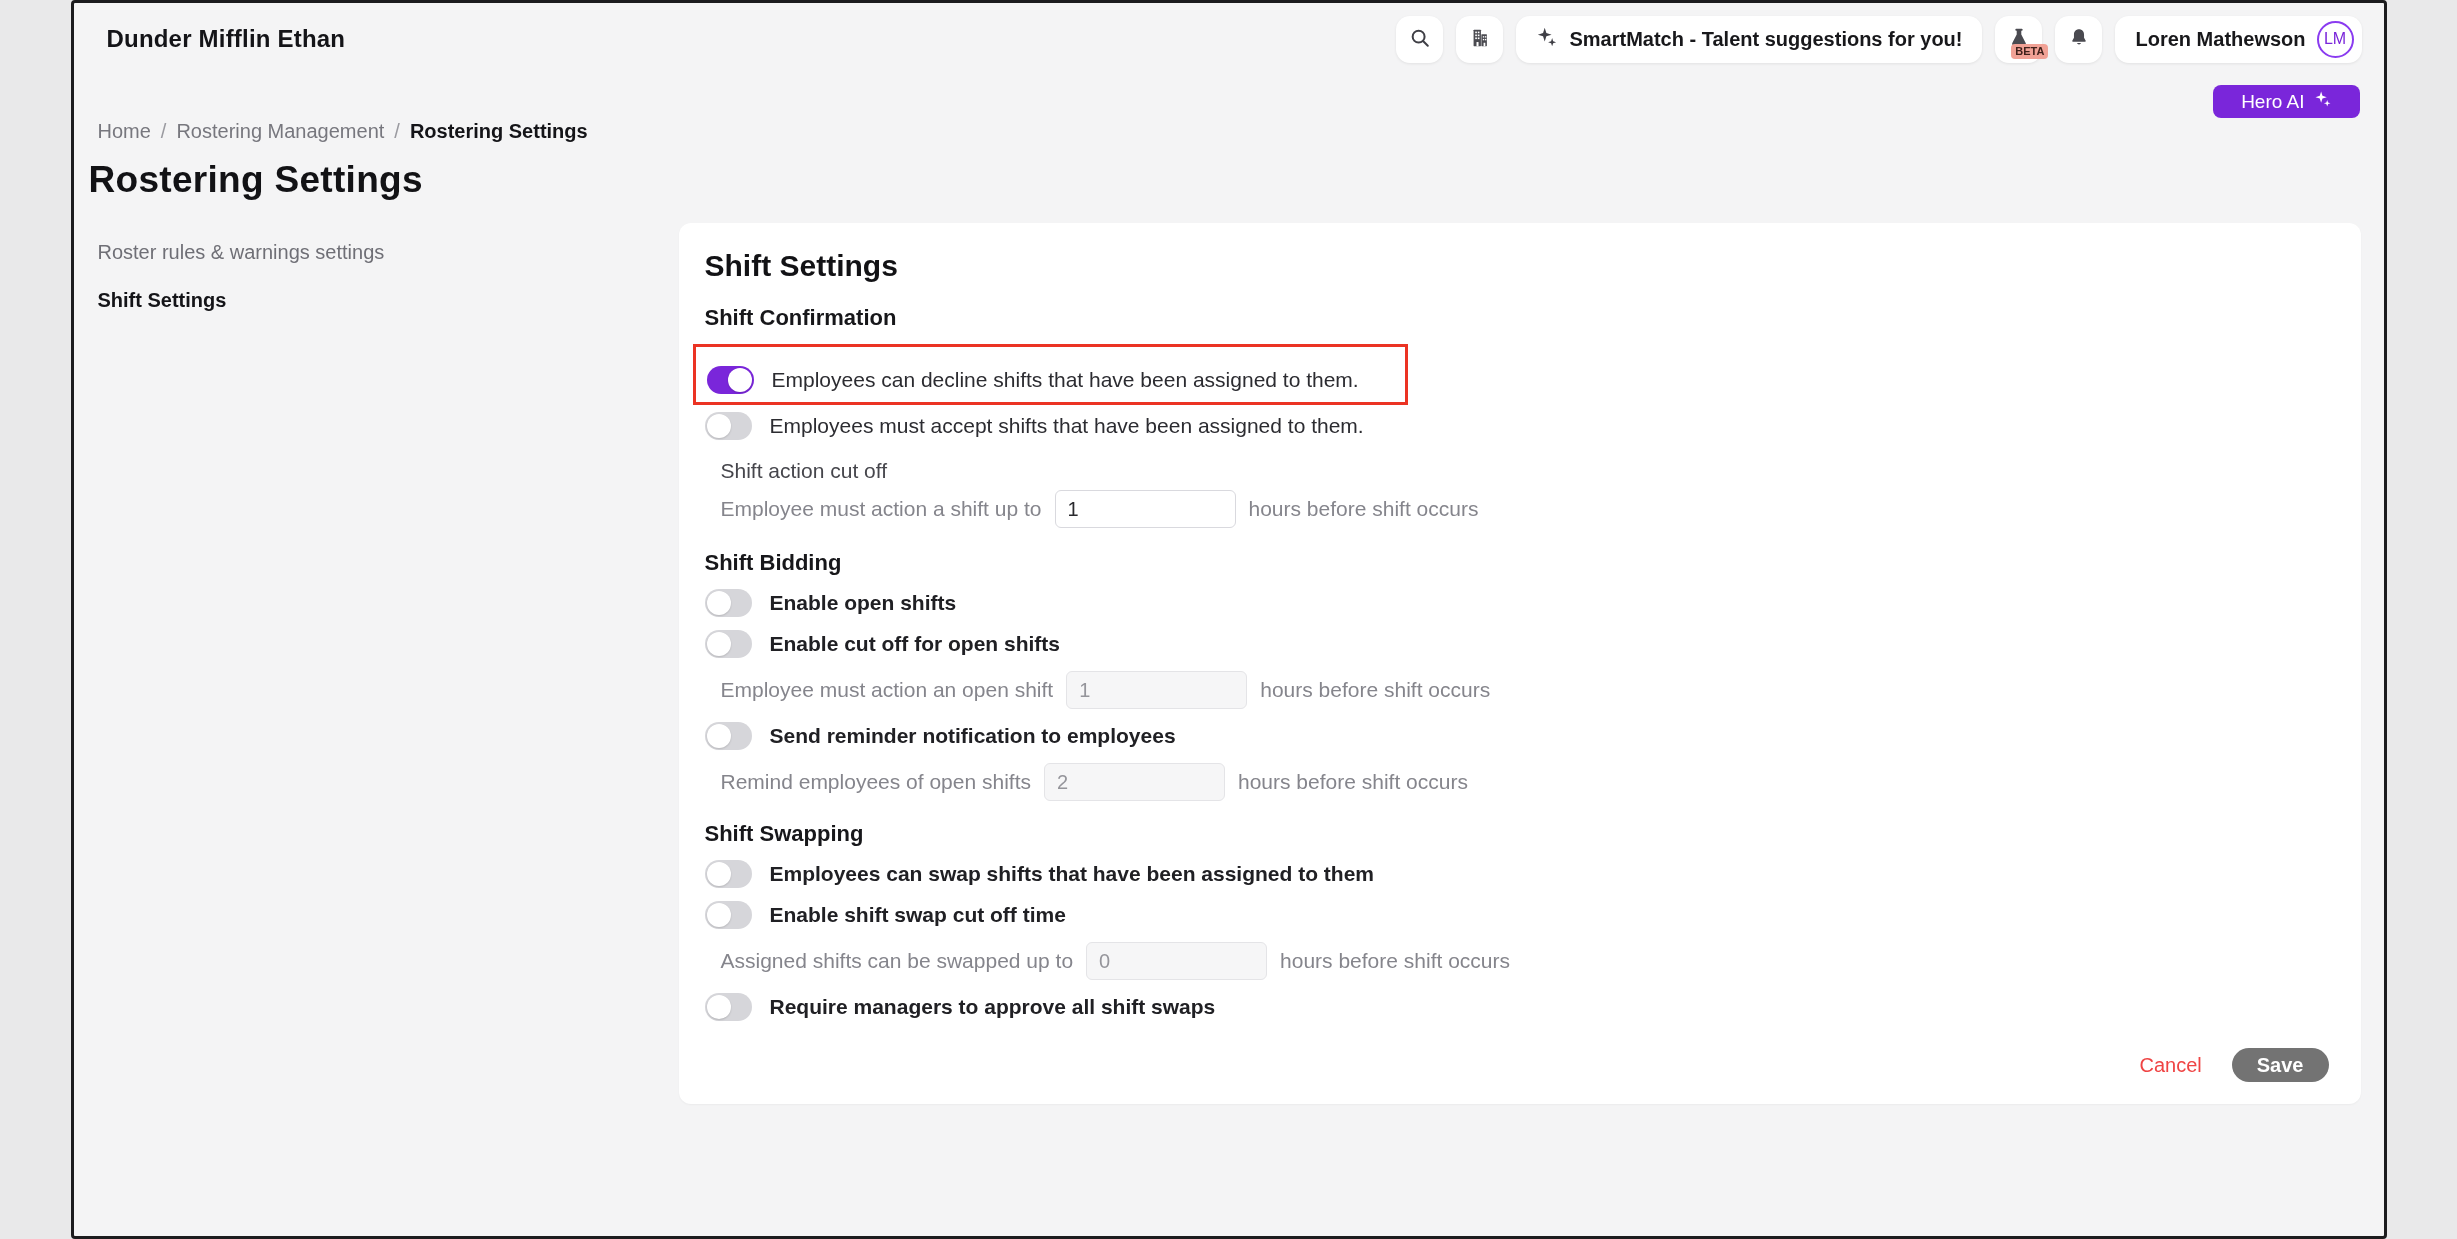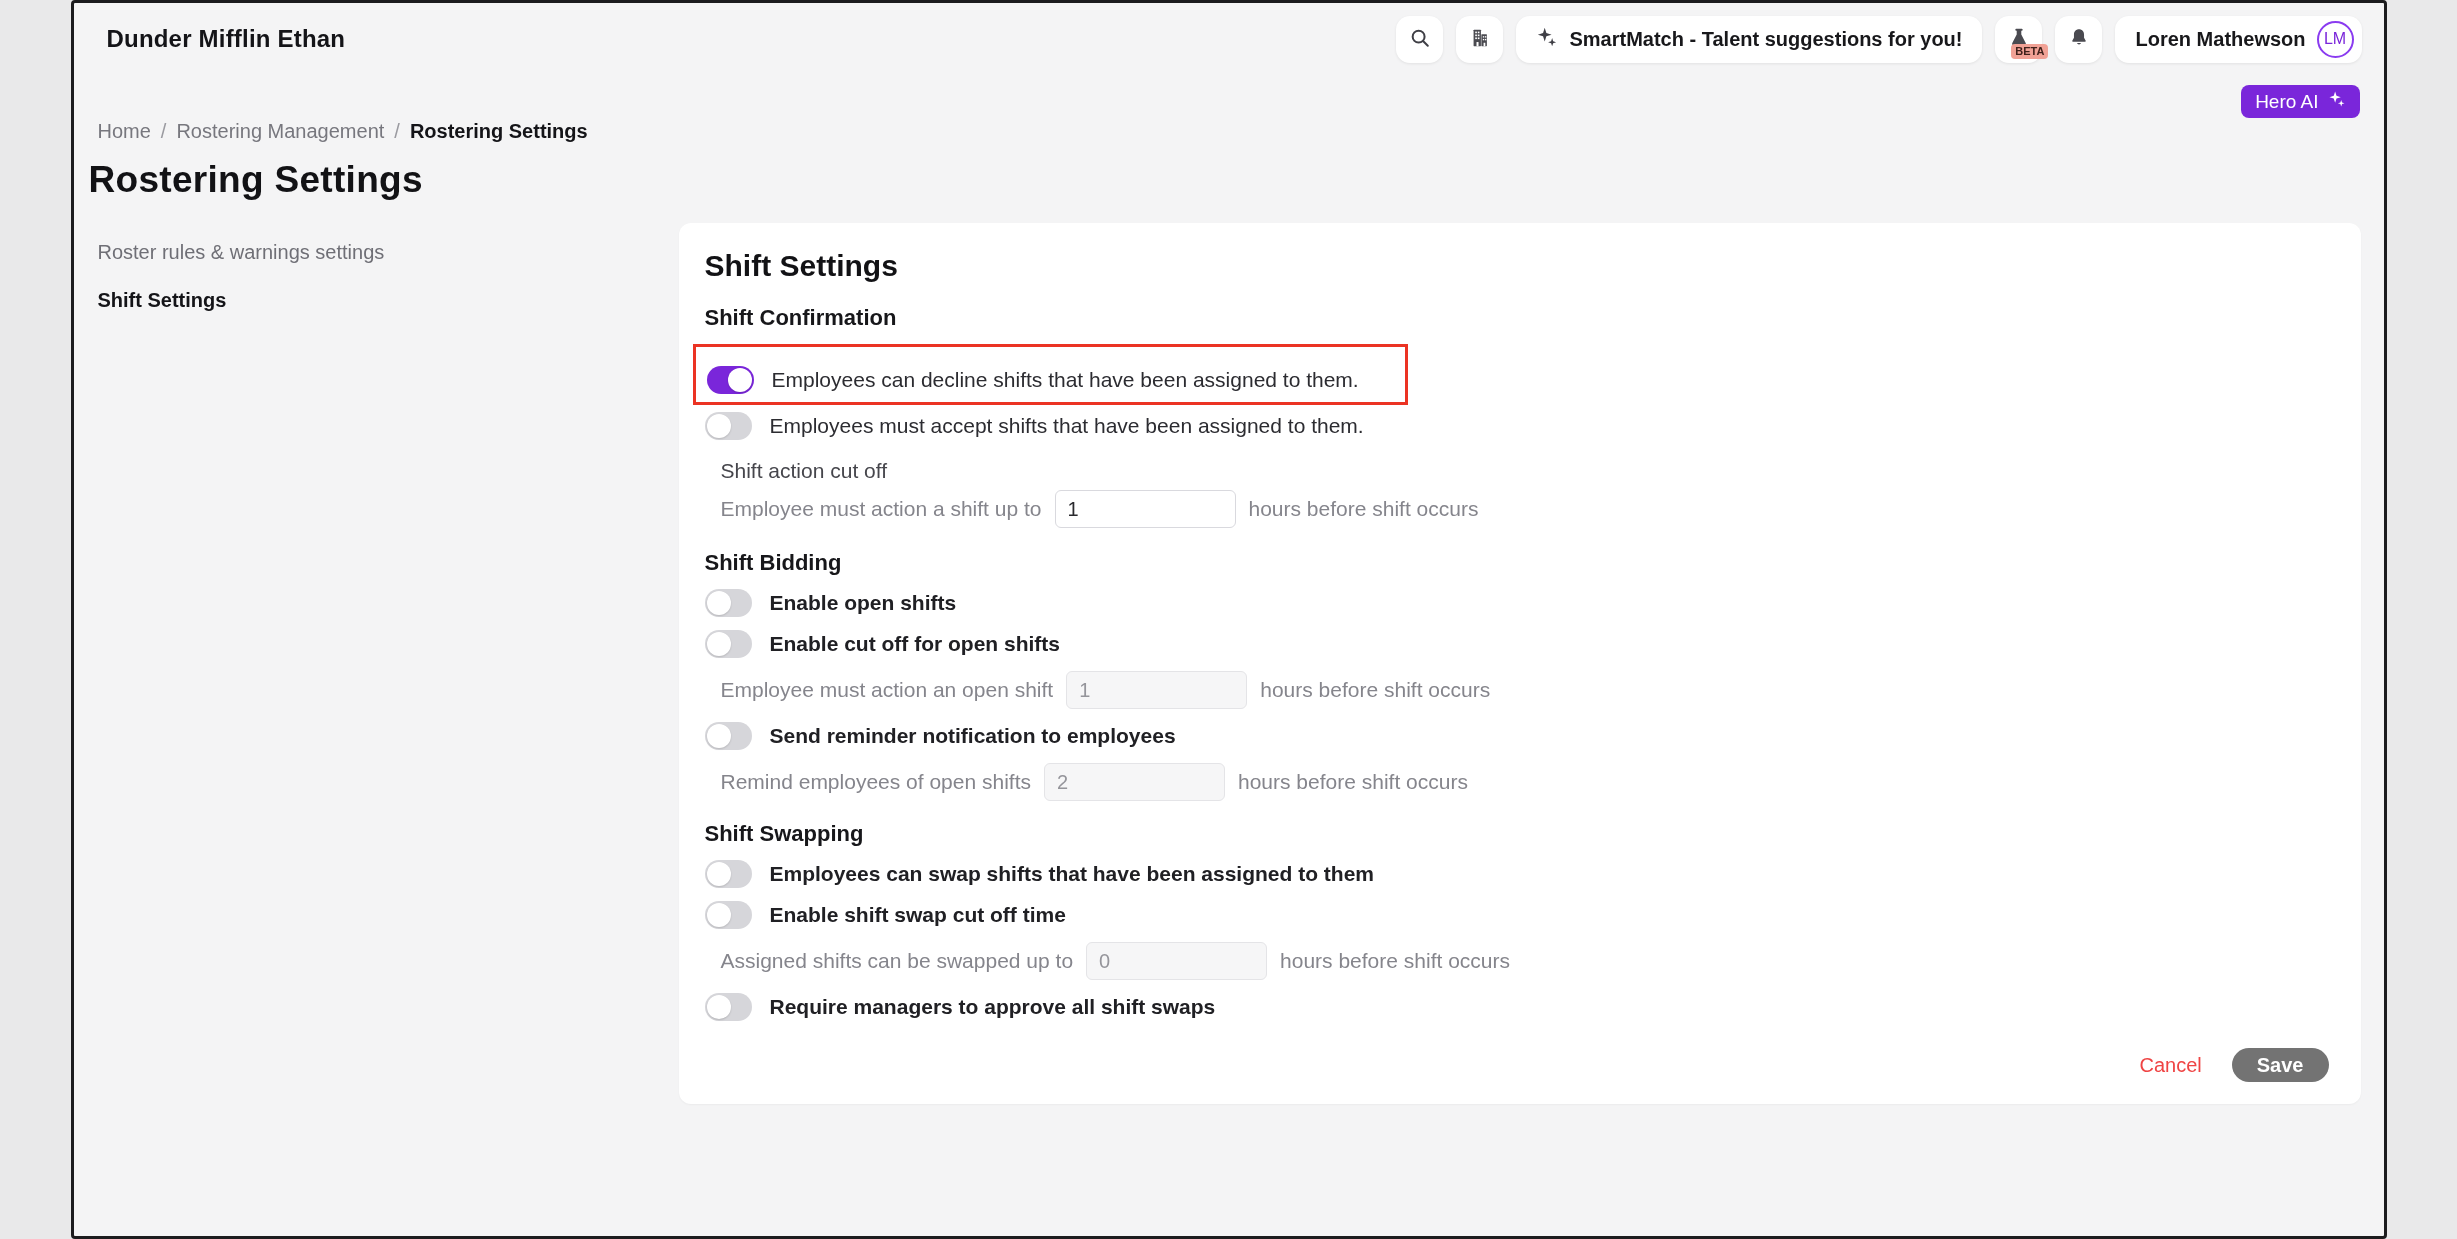--- a/index.html
+++ b/index.html
@@ -28,21 +28,21 @@
   .avatar { width:37px; height:37px; border-radius:50%; border:2px solid #8A3BF0;
             color:#7A26DA; font-size:16px; font-weight:400; display:flex;
             align-items:center; justify-content:center; }
   .beta-badge { position:absolute; right:-6px; bottom:4px; background:#F1A195;
                 color:#40211b; font-size:11px; font-weight:700; padding:2px 4px;
                 border-radius:4px; line-height:1; }
 
   
   .hero-row { display:flex; justify-content:flex-end; padding:10px 24px 0; }
   .hero-btn { background:#7A26DA; color:#fff; border:none; border-radius:8px;
-              height:33px; padding:0 14px; display:flex; align-items:center; gap:9px;
+              height:33px; padding:0 28px; display:flex; align-items:center; gap:9px;
               font-size:19px; font-weight:500; cursor:pointer;
               font-family:"Liberation Sans", sans-serif; }
   .breadcrumb { display:flex; align-items:center; gap:10px; padding:2px 0 0 24px;
                 font-size:20px; color:#77777E; }
   .crumb { cursor:pointer; }
   .crumb-sep { color:#9a9aa0; }
   .crumb-current { color:#141418; font-weight:700; }
   .page-title { margin:16px 0 0 15px; font-size:37px; font-weight:700; color:#121215;
                 letter-spacing:.3px; }
 

